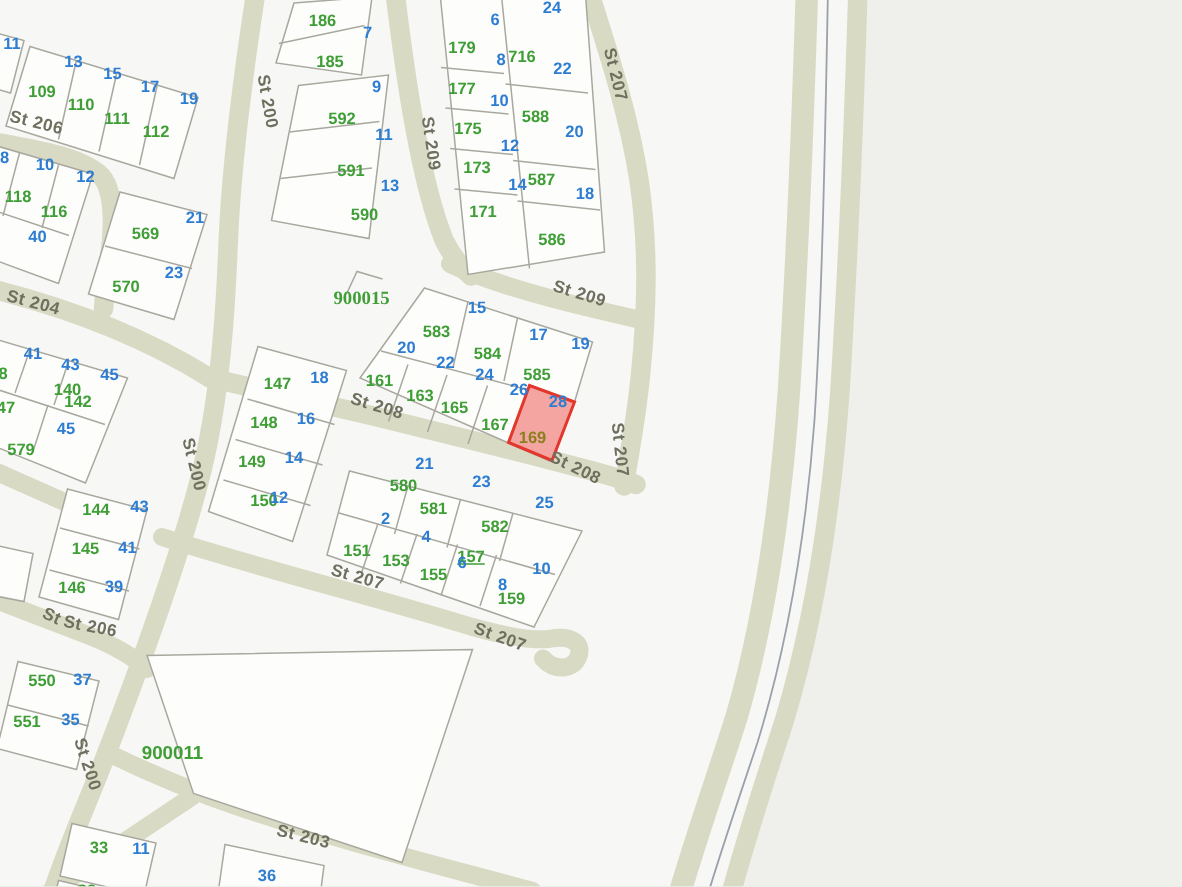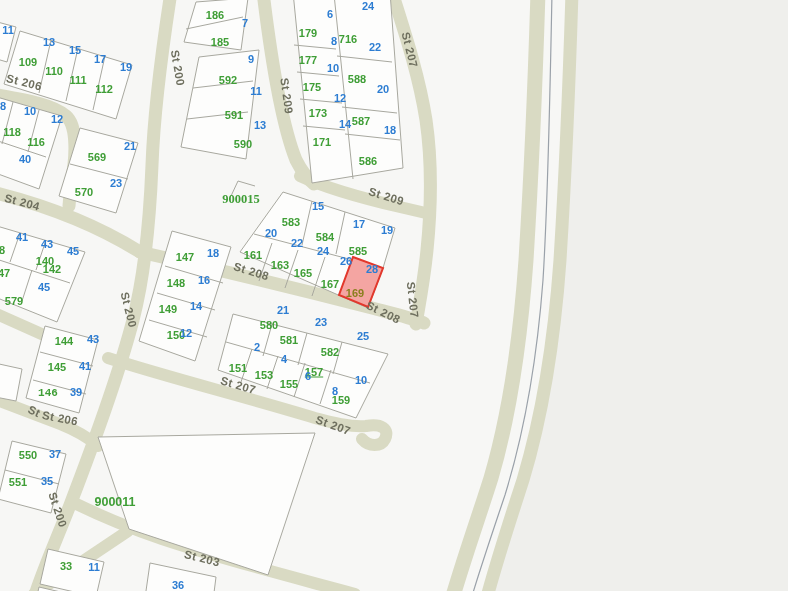--- a/index.html
+++ b/index.html
@@ -160,21 +160,21 @@
       <span class="lbl parcel_id" style="left: 36px; top: 142px; transform: translate(-50%, -50%);">116</span>
       <span class="lbl parcel_id" style="left: 97px; top: 157px; transform: translate(-50%, -50%);">569</span>
       <span class="lbl parcel_id" style="left: 84px; top: 192px; transform: translate(-50%, -50%);">570</span>
       <span class="lbl parcel_id" style="left: 28px; top: 261px; transform: translate(-50%, -50%); margin-left: 17px;">140</span>
       <span class="lbl parcel_id" style="left: 52px; top: 269px; transform: translate(-50%, -50%);">142</span>
       <span class="lbl parcel_id" style="left: 2px; top: 250px; transform: translate(-50%, -50%);">8</span>
       <span class="lbl parcel_id" style="left: 4px; top: 273px; transform: translate(-50%, -50%);">47</span>
       <span class="lbl parcel_id" style="left: 14px; top: 301px; transform: translate(-50%, -50%);">579</span>
       <span class="lbl parcel_id" style="left: 64px; top: 341px; transform: translate(-50%, -50%);">144</span>
       <span class="lbl parcel_id" style="left: 57px; top: 367px; transform: translate(-50%, -50%);">145</span>
-      <span class="lbl parcel_id" style="left: 48px; top: 393px; transform: translate(-50%, -50%); font-family: Liberation Mono, monospace;">146</span>
+      <span class="lbl parcel_id" style="left: 48px; top: 393px; transform: translate(-50%, -50%);">146</span>
       <span class="lbl parcel_id" style="left: 28px; top: 455px; transform: translate(-50%, -50%);">550</span>
       <span class="lbl parcel_id" style="left: 18px; top: 482px; transform: translate(-50%, -50%);">551</span>
       <span class="lbl parcel_id" style="left: 66px; top: 566px; transform: translate(-50%, -50%);">33</span>
       <span class="lbl parcel_id" style="left: 58px; top: 595px; transform: translate(-50%, -50%);">32</span>
       <span class="lbl parcel_id" style="left: 185px; top: 257px; transform: translate(-50%, -50%);">147</span>
       <span class="lbl parcel_id" style="left: 176px; top: 283px; transform: translate(-50%, -50%);">148</span>
       <span class="lbl parcel_id" style="left: 168px; top: 309px; transform: translate(-50%, -50%);">149</span>
       <span class="lbl parcel_id" style="left: 176px; top: 335px; transform: translate(-50%, -50%);">150</span>
       <span class="lbl parcel_id" style="left: 215px; top: 15px; transform: translate(-50%, -50%);">186</span>
       <span class="lbl parcel_id" style="left: 220px; top: 42px; transform: translate(-50%, -50%);">185</span>

